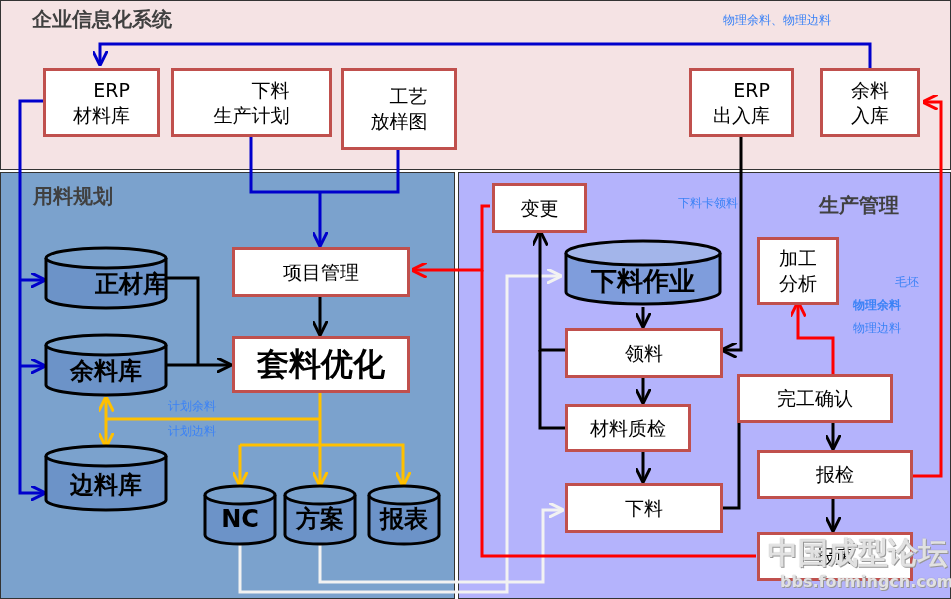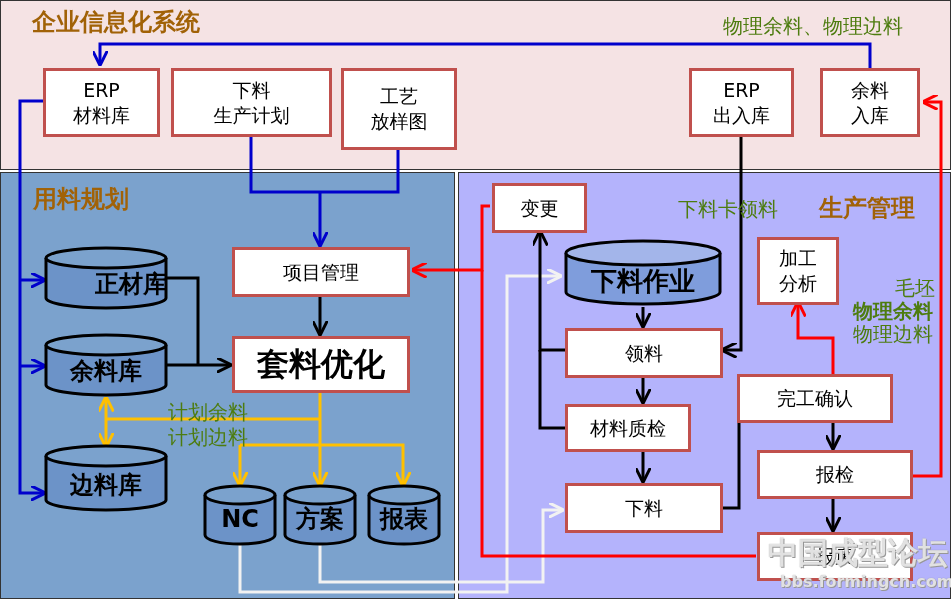--- a/index.html
+++ b/index.html
@@ -1,23 +1,23 @@
 <!DOCTYPE html>
 <html><head>
   <meta charset="utf-8">
   <style>
     html, body { margin: 0; padding: 0; }
     body { width: 951px; height: 599px; position: relative; overflow: hidden; background: #ffffff; font-family: "DejaVu Sans", "Liberation Sans", sans-serif; }
     .panel { position: absolute; box-sizing: border-box; border: 1px solid #333; }
     #top-panel { left: 0; top: 0; width: 951px; height: 170px; background: #f5e3e4; }
     #left-panel { left: 0; top: 172px; width: 455px; height: 427px; background: #7ba2cd; }
     #right-panel { left: 458px; top: 172px; width: 493px; height: 427px; background: #b4b3fc; }
-    .section-title { position: absolute; color: #a16207; font-weight: bold; font-size: 24px; white-space: nowrap; }
-    .note { position: absolute; color: #4d7c0f; font-size: 20px; white-space: nowrap; line-height: 1.3; }
-    .box { position: absolute; box-sizing: border-box; background: #fff; border: 3px solid #c0504d; display: flex; align-items: center; justify-content: center; text-align: center; font-size: 19px; color: #000; line-height: 1.3; white-space: pre-line; }
+    .section-title { position: absolute; color: #404040; font-weight: bold; font-size: 20px; white-space: nowrap; }
+    .note { position: absolute; color: #3b82f6; font-size: 12px; white-space: nowrap; line-height: 1.3; }
+    .box { position: absolute; box-sizing: border-box; background: #fff; border: 3px solid #c0504d; display: flex; align-items: center; justify-content: center; text-align: right; font-size: 19px; color: #000; line-height: 1.3; white-space: pre-line; }
     .box.big { font-size: 32px; font-weight: bold; }
     svg#wires { position: absolute; left: 0; top: 0; }
     .cyl-label { position: absolute; display: flex; align-items: center; justify-content: center; font-weight: bold; color: #000; font-size: 24px; white-space: nowrap; }
     .watermark { position: absolute; color: rgba(255,255,255,0.75); font-weight: bold; white-space: nowrap; text-shadow: 0 0 1px #888, 1px 1px 0 #999; }
   </style>
 </head>
 <body>
 
 <div class="panel" id="top-panel"></div>
 <div class="panel" id="left-panel"></div>

